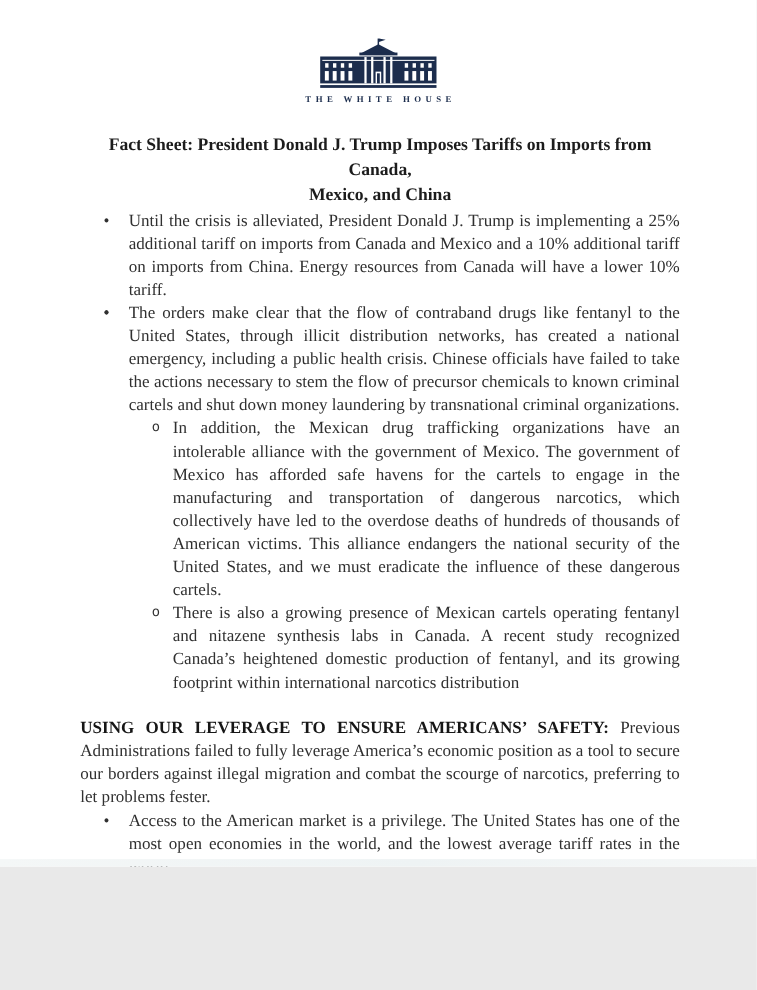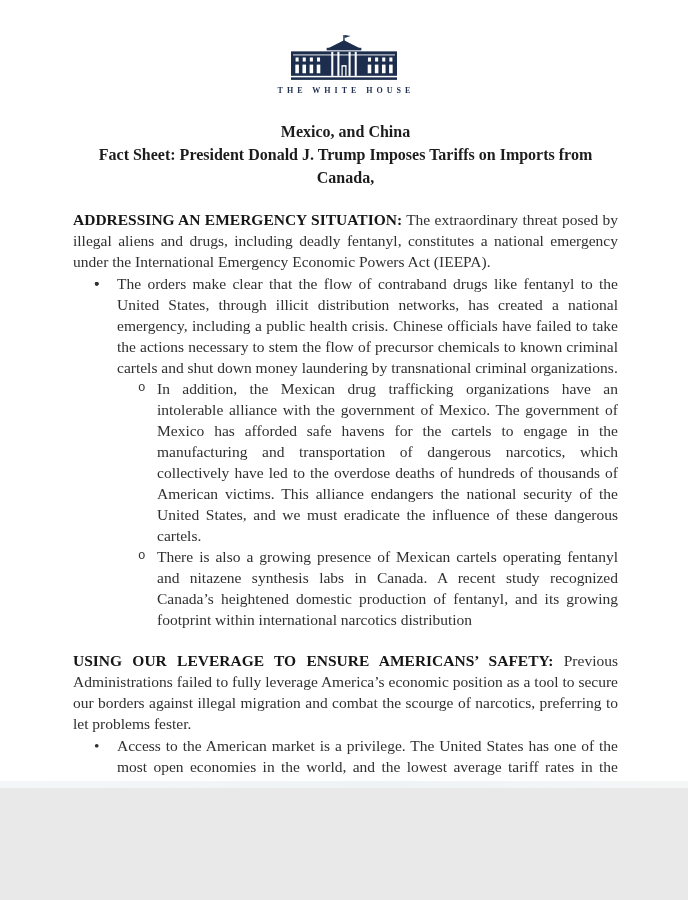--- a/index.html
+++ b/index.html
@@ -132,32 +132,29 @@
       </g>
 
       <rect x="101.5" y="63" width="5" height="18" fill="#1c2d4d"></rect>
     </svg>
     <div class="logo-caption">THE WHITE HOUSE</div>
   </div>
 
   <div class="content">
 
     <div class="title">
+      <div>Fact Sheet: President Donald J. Trump Imposes Tariffs on Imports from Canada,</div>
       <div>Mexico, and China</div>
-      <div>Fact Sheet: President Donald J. Trump Imposes Tariffs on Imports from Canada,</div>
     </div>
 
     <section>
-      <p class="para">
-        <strong>ADDRESSING AN EMERGENCY SITUATION:</strong>
-        <span>The extraordinary threat posed by illegal aliens and drugs, including deadly fentanyl, constitutes a national emergency under the International Emergency Economic Powers Act (IEEPA).</span>
-      </p>
       <div class="bullets">
         <div class="bullet lvl1">
           <span class="marker">•</span>
+          <span>Until the crisis is alleviated, President Donald J. Trump is implementing a 25% additional tariff on imports from Canada and Mexico and a 10% additional tariff on imports from China.  Energy resources from Canada will have a lower 10% tariff.</span>
         </div>
         <div class="bullet lvl1">
           <span class="marker">•</span>
         </div>
         <div class="bullet lvl1">
           <span class="marker">•</span>
           <span>The orders make clear that the flow of contraband drugs like fentanyl to the United States, through illicit distribution networks, has created a national emergency, including a public health crisis. Chinese officials have failed to take the actions necessary to stem the flow of precursor chemicals to known criminal cartels and shut down money laundering by transnational criminal organizations.</span>
         </div>
         <div class="bullet lvl2">
           <span class="marker">o</span>

